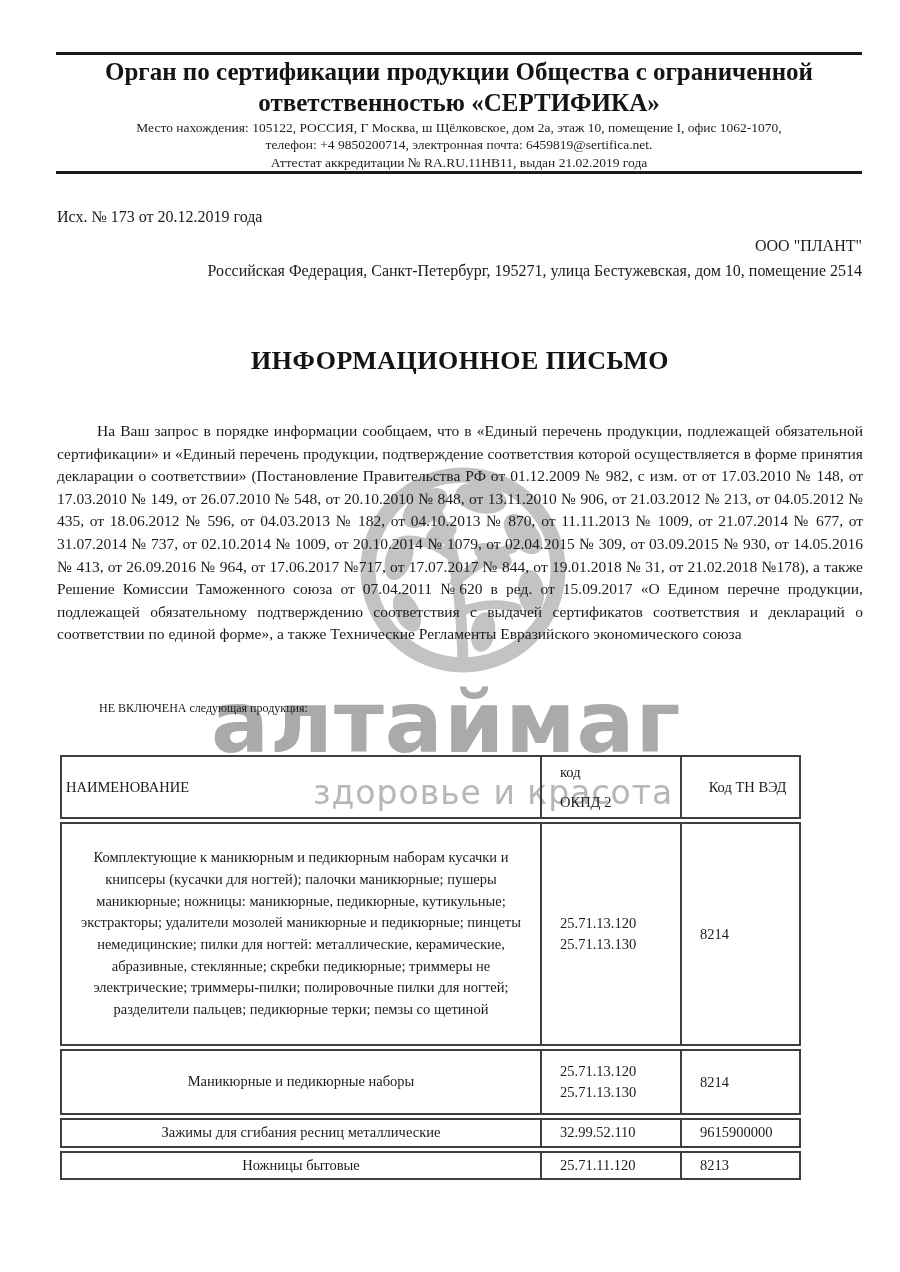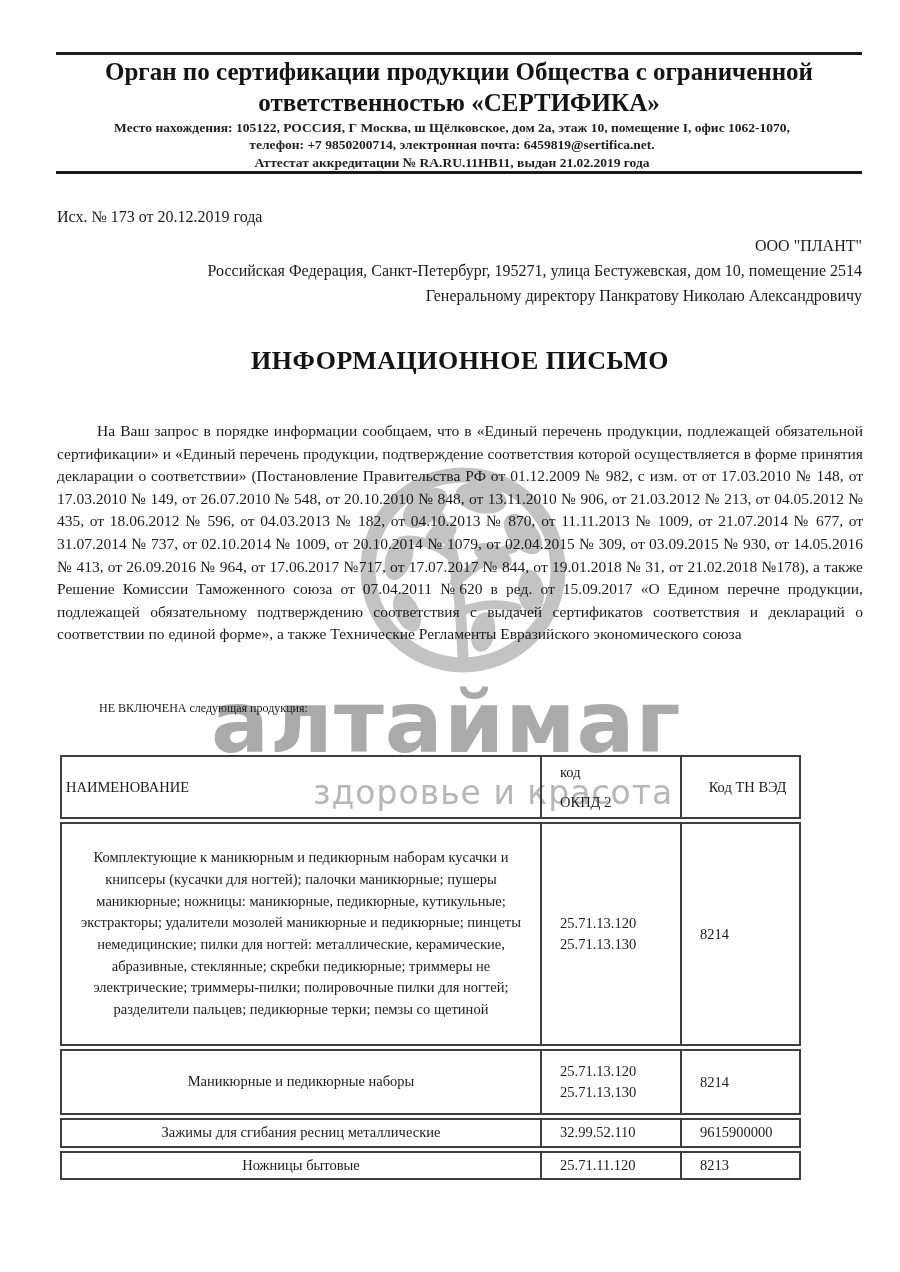--- a/index.html
+++ b/index.html
@@ -35,22 +35,22 @@
   .rule { position: absolute; left: 56px; width: 806px; height: 3px; background: #1a1a1a; }
   .rule-top { top: 52px; }
   .rule-bottom { top: 171px; }
 
   .org-name {
     position: absolute; left: 40px; top: 56px; width: 838px;
     text-align: center; font-weight: bold;
     font-size: 25px; line-height: 31px; color: #141414;
   }
   .org-addr {
-    position: absolute; left: 33px; top: 119px; width: 838px;
-    text-align: center; font-size: 13.5px; line-height: 17.4px; color: #1e1e1e; font-weight: bold;
+    position: absolute; left: 40px; top: 119px; width: 838px;
+    text-align: center; font-size: 13.5px; line-height: 17.4px; color: #1e1e1e;
   }
 
   .ref-line { position: absolute; left: 57px; top: 208px; font-size: 16px; }
 
   .addressee {
     position: absolute; right: 38px; top: 233px; width: 820px;
     text-align: right; font-size: 16px; line-height: 25px;
   }
 
   .letter-title {
@@ -135,32 +135,31 @@
 
     <div class="rule rule-top"></div>
 
     <div class="org-name">
       <div>Орган по сертификации продукции Общества с ограниченной</div>
       <div>ответственностью «СЕРТИФИКА»</div>
     </div>
 
     <div class="org-addr">
       <div>Место нахождения: 105122, РОССИЯ, Г Москва, ш Щёлковское, дом 2а, этаж 10, помещение I, офис 1062-1070,</div>
-      <div>телефон: +7 9850200714, электронная почта: 6459819@sertifica.net.</div>
+      <div>телефон: +4 9850200714, электронная почта: 6459819@sertifica.net.</div>
       <div>Аттестат аккредитации № RA.RU.11НВ11, выдан 21.02.2019 года</div>
     </div>
 
     <div class="rule rule-bottom"></div>
 
     <div class="ref-line">Исх. № 173 от 20.12.2019 года</div>
 
     <div class="addressee">
       <div>ООО "ПЛАНТ"</div>
       <div>Российская Федерация, Санкт-Петербург, 195271, улица Бестужевская, дом 10, помещение 2514</div>
-      <div>Генеральному директору Панкратову Николаю Александровичу</div>
     </div>
 
     <div class="letter-title">ИНФОРМАЦИОННОЕ ПИСЬМО</div>
 
     <div class="body-par">На Ваш запрос в порядке информации сообщаем, что в «Единый перечень продукции, подлежащей обязательной сертификации» и «Единый перечень продукции, подтверждение соответствия которой осуществляется в форме принятия декларации о соответствии» (Постановление Правительства РФ от 01.12.2009 № 982, с изм. от от 17.03.2010 № 148, от 17.03.2010 № 149, от 26.07.2010 № 548, от 20.10.2010 № 848, от 13.11.2010 № 906, от 21.03.2012 № 213, от 04.05.2012 № 435, от 18.06.2012 № 596, от 04.03.2013 № 182, от 04.10.2013 № 870, от 11.11.2013 № 1009, от 21.07.2014 № 677, от 31.07.2014 № 737, от 02.10.2014 № 1009, от 20.10.2014 № 1079, от 02.04.2015 № 309, от 03.09.2015 № 930, от 14.05.2016 № 413, от 26.09.2016 № 964, от 17.06.2017 №717, от 17.07.2017 № 844, от 19.01.2018 № 31, от 21.02.2018 №178), а также Решение Комиссии Таможенного союза от 07.04.2011 №620 в ред. от 15.09.2017 «О Едином перечне продукции, подлежащей обязательному подтверждению соответствия с выдачей сертификатов соответствия и деклараций о соответствии по единой форме», а также Технические Регламенты Евразийского экономического союза</div>
 
     <div class="not-included">НЕ ВКЛЮЧЕНА следующая продукция:</div>
 
     <div class="tbl-wrap">
       <table class="products">

